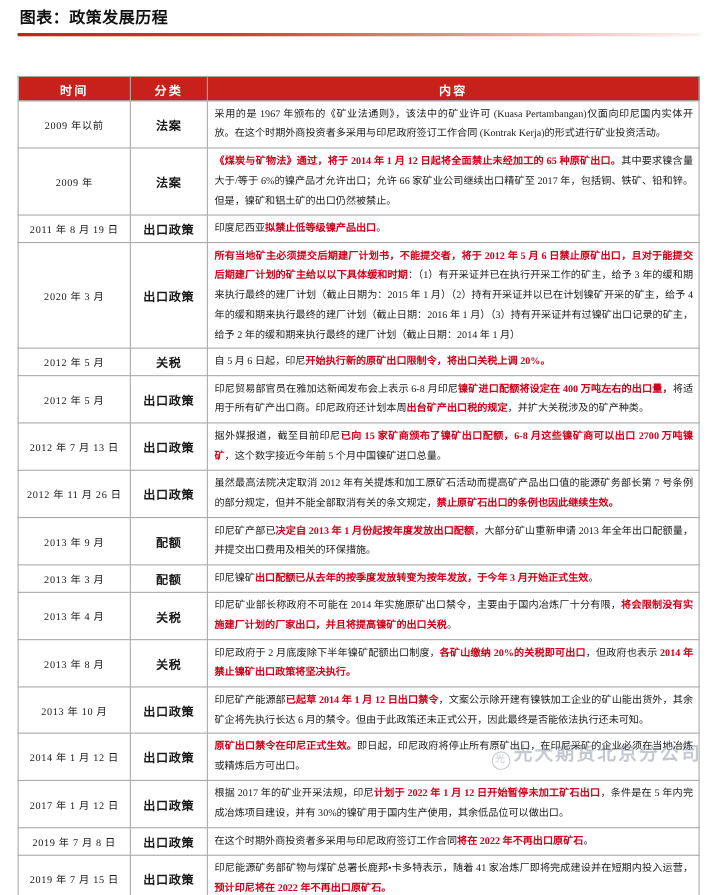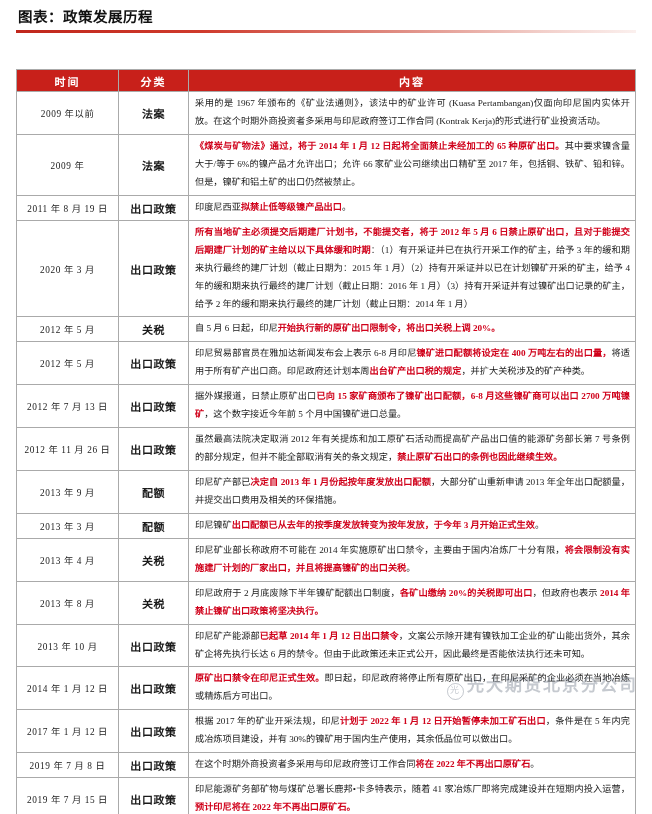--- a/index.html
+++ b/index.html
@@ -184,21 +184,21 @@
           <td class="cell-content"><span>自 5 月 6 日起，印尼</span><span class="hl">开始执行新的原矿出口限制令，将出口关税上调 20%。</span></td>
         </tr>
         <tr>
           <td class="cell-time">2012 年 5 月</td>
           <td class="cell-cat">出口政策</td>
           <td class="cell-content"><span>印尼贸易部官员在雅加达新闻发布会上表示 6-8 月印尼</span><span class="hl">镍矿进口配额将设定在 400 万吨左右的出口量，</span><span>将适用于所有矿产出口商。印尼政府还计划本周</span><span class="hl">出台矿产出口税的规定</span><span>，并扩大关税涉及的矿产种类。</span></td>
         </tr>
         <tr>
           <td class="cell-time">2012 年 7 月 13 日</td>
           <td class="cell-cat">出口政策</td>
-          <td class="cell-content"><span>据外媒报道，日禁止原矿出口</span><span class="hl">已向 15 家矿商颁布了镍矿出口配额，6-8 月这些镍矿商可以出口 2700 万吨镍矿</span><span>，这个数字接近今年前 5 个月中国镍矿进口总量。</span></td>
+          <td class="cell-content"><span>据外媒报道，截至目前印尼</span><span class="hl">已向 15 家矿商颁布了镍矿出口配额，6-8 月这些镍矿商可以出口 2700 万吨镍矿</span><span>，这个数字接近今年前 5 个月中国镍矿进口总量。</span></td>
         </tr>
         <tr>
           <td class="cell-time">2012 年 11 月 26 日</td>
           <td class="cell-cat">出口政策</td>
           <td class="cell-content"><span>虽然最高法院决定取消 2012 年有关提炼和加工原矿石活动而提高矿产品出口值的能源矿务部长第 7 号条例的部分规定，但并不能全部取消有关的条文规定，</span><span class="hl">禁止原矿石出口的条例也因此继续生效。</span></td>
         </tr>
         <tr>
           <td class="cell-time">2013 年 9 月</td>
           <td class="cell-cat">配额</td>
           <td class="cell-content"><span>印尼矿产部已</span><span class="hl">决定自 2013 年 1 月份起按年度发放出口配额</span><span>，大部分矿山重新申请 2013 年全年出口配额量，并提交出口费用及相关的环保措施。</span></td>

